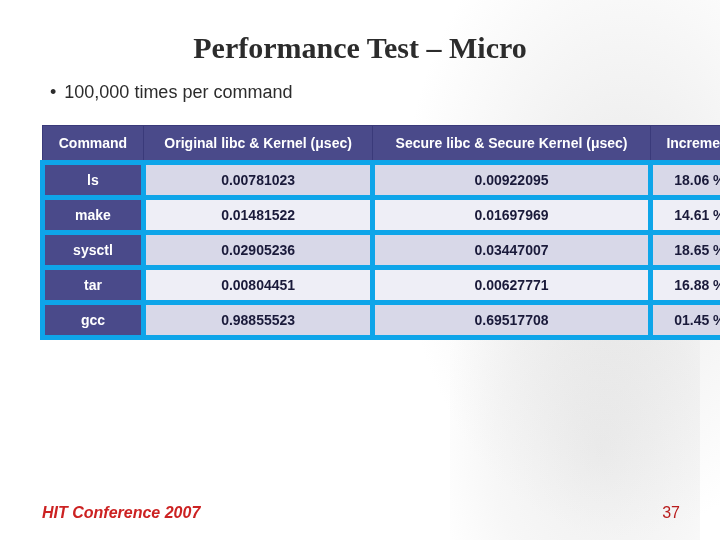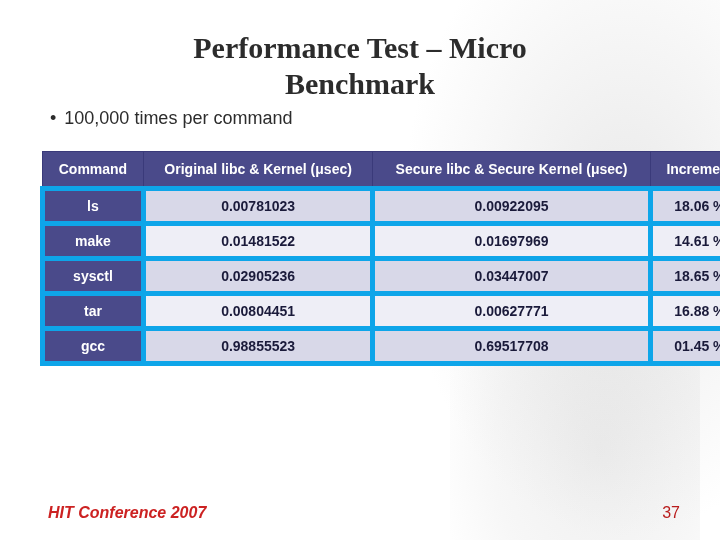--- a/index.html
+++ b/index.html
@@ -41,21 +41,21 @@
       z-index: 1;
       padding: 30px 40px 20px 40px;
     }
 
     .title {
       text-align: center;
       font-size: 30px;
       font-weight: bold;
       color: #2c2c2c;
       line-height: 1.2;
-      margin-bottom: 6px;
+      margin-bottom: 16px;
       font-family: 'Times New Roman', serif;
     }
 
     .subtitle {
       font-size: 18px;
       color: #2c2c2c;
       margin-bottom: 22px;
       padding-left: 10px;
       font-family: Arial, sans-serif;
     }
@@ -103,21 +103,21 @@
 
     tbody td:first-child {
       background-color: #4a4a8a;
       color: #ffffff;
       font-weight: bold;
     }
 
     .footer-brand {
       position: absolute;
       bottom: 18px;
-      left: 48px;
+      left: 42px;
       font-size: 16px;
       font-style: italic;
       font-weight: bold;
       color: #cc2222;
       z-index: 2;
     }
 
     .footer-page {
       position: absolute;
       bottom: 18px;
@@ -131,21 +131,20 @@
 </head>
 <body>
 
 <div class="bg-decoration"></div>
 <div class="bg-decoration2"></div>
 
 <div class="content">
 
   <div class="title">
     <span>Performance Test – Micro</span><br>
-    <span>Benchmark</span>
   </div>
 
   <div class="subtitle">
     <span class="bullet">•</span><span>100,000 times per command</span>
   </div>
 
   <table>
     <thead>
       <tr>
         <th>Command</th>

